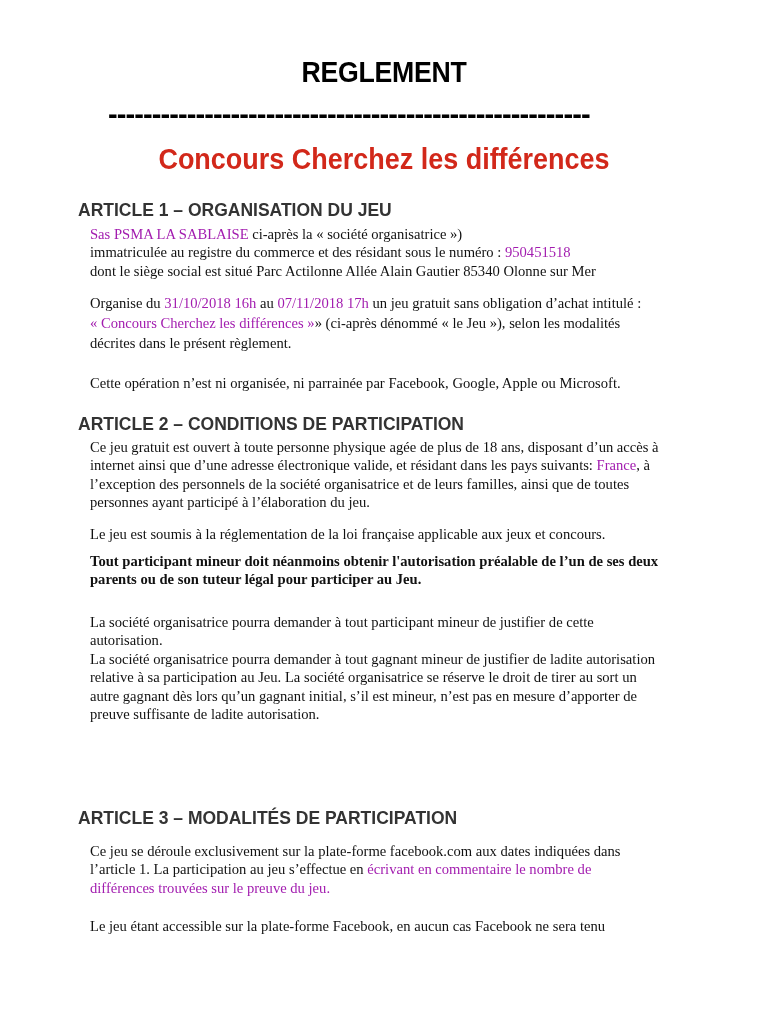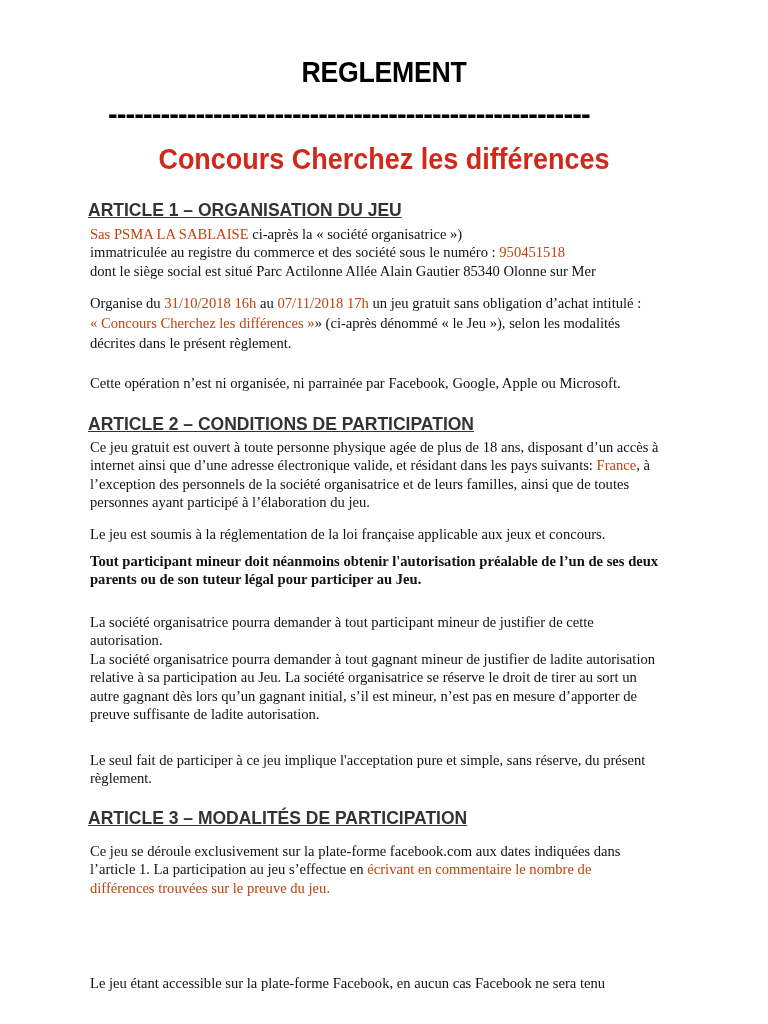--- a/index.html
+++ b/index.html
@@ -16,46 +16,46 @@
       font-family: "Liberation Sans", sans-serif; font-weight: bold; font-size: 29px;
       color: #000; white-space: nowrap; overflow: hidden; letter-spacing: -0.9px;
     }
     .contest-title {
       position: absolute; left: 0; width: 768px; top: 143px;
       text-align: center; font-family: "Liberation Sans", sans-serif;
       font-weight: bold; font-size: 29px; color: #d2281a;
       transform: scaleX(0.93);
     }
     .article-heading {
-      position: absolute; left: 88px;
+      position: absolute; left: 78px;
       font-family: "Liberation Sans", sans-serif; font-weight: bold;
-      font-size: 17.5px; color: #333333; white-space: nowrap; text-decoration: underline;
+      font-size: 17.5px; color: #333333; white-space: nowrap;
     }
     .para {
       position: absolute; left: 90px; width: 600px;
       font-family: "Liberation Serif", serif; font-size: 14.6px;
       line-height: 18.4px; color: #111111;
     }
     .line { display: block; white-space: nowrap; }
-    .red { color: #c2410c; }
+    .red { color: #a21caf; }
   </style>
 </head>
 <body>
 
 <div class="page">
 
   <div class="doc-title">REGLEMENT</div>
   <div class="separator">-------------------------------------------------------</div>
   <div class="contest-title">Concours Cherchez les différences</div>
 
   <div class="article-heading" style="top:200px;">ARTICLE 1 – ORGANISATION DU JEU</div>
 
   <div class="para" style="top:225px;">
     <span class="line"><span class="red">Sas PSMA LA SABLAISE</span><span> ci-après la « société organisatrice »)</span></span>
-    <span class="line"><span>immatriculée au registre du commerce et des société sous le numéro : </span><span class="red">950451518</span></span>
+    <span class="line"><span>immatriculée au registre du commerce et des résidant sous le numéro : </span><span class="red">950451518</span></span>
     <span class="line">dont le siège social est situé Parc Actilonne Allée Alain Gautier 85340 Olonne sur Mer</span>
   </div>
 
   <div class="para" style="top:293px; line-height:20px;">
     <span class="line"><span>Organise du </span><span class="red">31/10/2018 16h</span><span> au </span><span class="red">07/11/2018 17h</span><span> un jeu gratuit sans obligation d’achat intitulé :</span></span>
     <span class="line"><span class="red">« Concours Cherchez les différences »</span><span>» (ci-après dénommé « le Jeu »), selon les modalités</span></span>
     <span class="line">décrites dans le présent règlement.</span>
   </div>
 
   <div class="para" style="top:374px;">
@@ -82,31 +82,27 @@
 
   <div class="para" style="top:613px;">
     <span class="line">La société organisatrice pourra demander à tout participant mineur de justifier de cette</span>
     <span class="line">autorisation.</span>
     <span class="line">La société organisatrice  pourra demander à tout gagnant mineur de justifier de ladite autorisation</span>
     <span class="line">relative à sa participation au Jeu. La société organisatrice  se réserve le droit de tirer au sort un</span>
     <span class="line">autre gagnant dès lors qu’un gagnant initial, s’il est mineur, n’est pas en mesure d’apporter de</span>
     <span class="line">preuve suffisante de ladite autorisation.</span>
   </div>
 
-  <div class="para" style="top:751px;">
-    <span class="line">Le seul fait de participer à ce jeu implique l'acceptation pure et simple, sans réserve, du présent</span>
-    <span class="line">règlement.</span>
-  </div>
 
   <div class="article-heading" style="top:808px;">ARTICLE 3 – MODALITÉS DE PARTICIPATION</div>
 
   <div class="para" style="top:834px;margin-top:8px;">
     <span class="line">Ce jeu se déroule exclusivement sur la plate-forme facebook.com aux dates indiquées dans</span>
     <span class="line"><span>l’article 1. La participation au jeu s’effectue en  </span><span class="red">écrivant en commentaire le nombre de</span></span>
     <span class="line red">différences trouvées sur le preuve du jeu.</span>
   </div>
 
 
-  <div class="para" style="top:974px;">
+  <div class="para" style="top:917px;">
     <span class="line">Le jeu étant accessible sur la plate-forme Facebook, en aucun cas Facebook ne sera tenu</span>
   </div>
 
 </div>
 
 </body></html>

